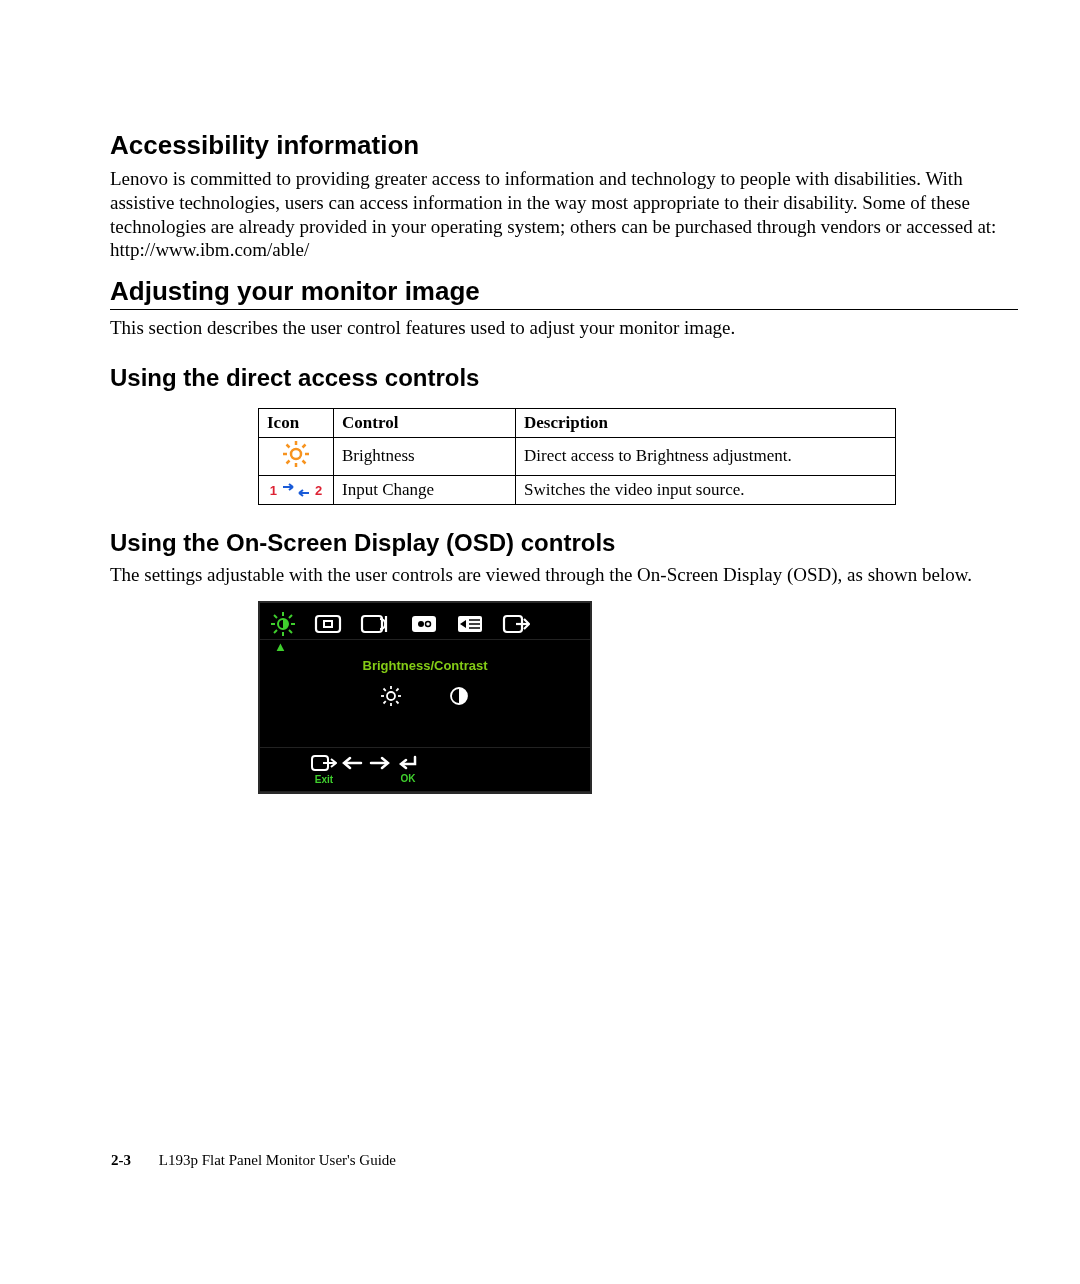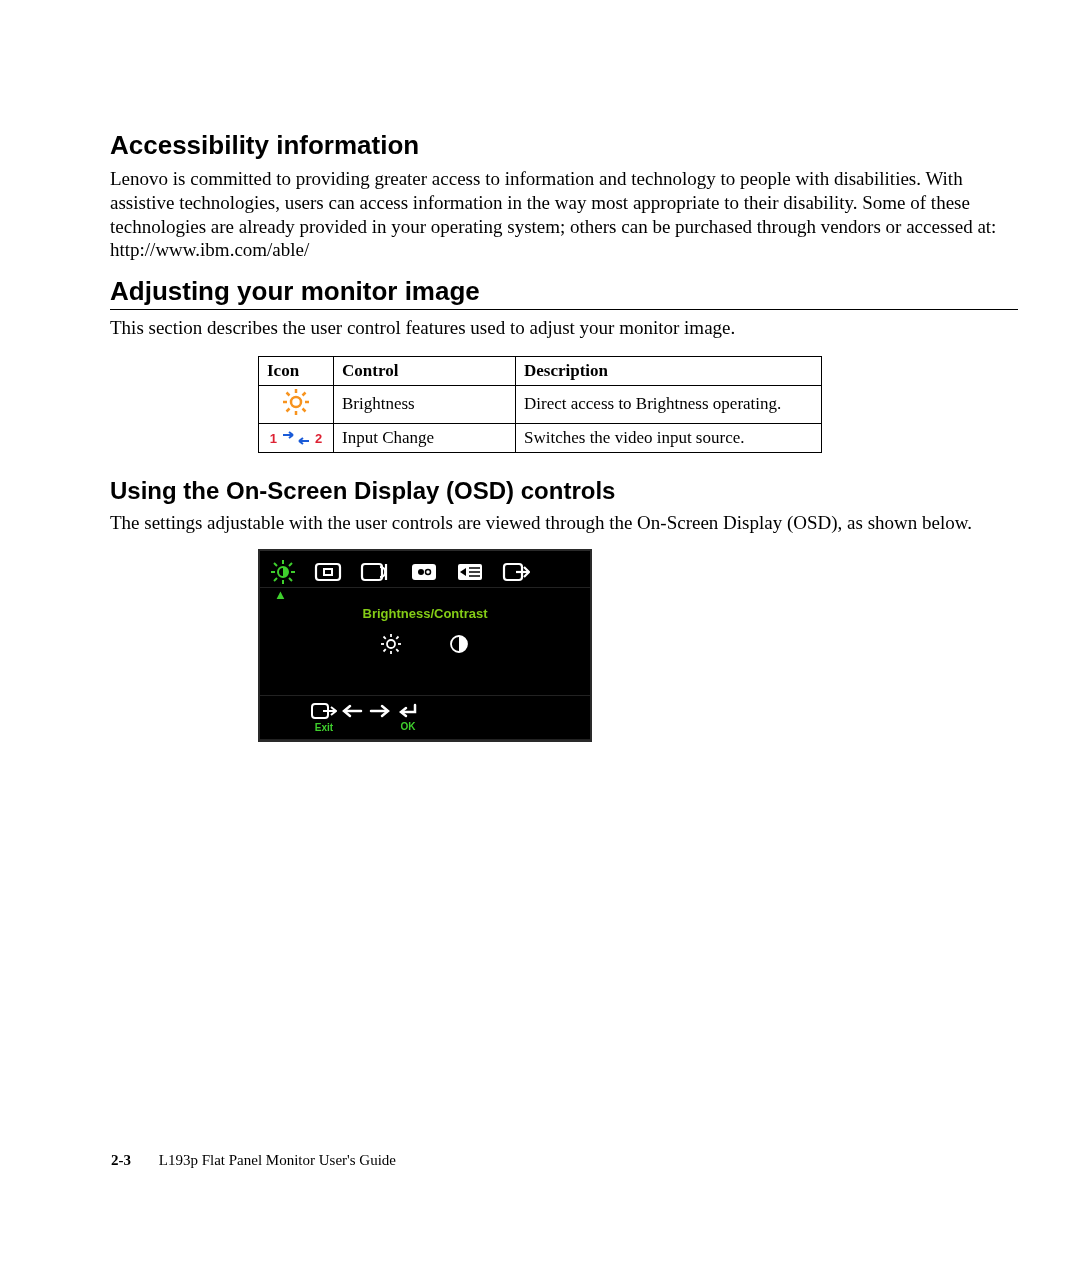--- a/index.html
+++ b/index.html
@@ -45,21 +45,21 @@
   .indent-sub {
     margin-left: 90px;
   }
   .caption {
     font-style: italic;
     font-size: 18px;
     margin: 10px 0 8px 0;
   }
   table.controls {
     border-collapse: collapse;
-    width: 564px;
+    width: 638px;
     font-size: 17px;
     margin-top: 16px;
   }
   table.controls th, table.controls td {
     border: 1.5px solid #000;
     padding: 4px 8px;
     text-align: left;
     vertical-align: middle;
   }
   table.controls th {
@@ -149,20 +149,21 @@
 <body>
 
 <div class="page">
 
   <h1 class="section indent-sub">Accessibility information</h1>
   <p class="body indent">Lenovo is committed to providing greater access to information and technology to people with disabilities. With assistive technologies, users can access information in the way most appropriate to their disability. Some of these technologies are already provided in your operating system; others can be purchased through vendors or accessed at: http://www.ibm.com/able/</p>
 
   <h1 class="section with-rule">Adjusting your monitor image</h1>
   <p class="body indent">This section describes the user control features used to adjust your monitor image.</p>
 
+  <h2 class="subsection indent-sub">Using the direct access controls</h2>
 
 
   <table class="controls indent">
     <tbody>
         <tr>
       <th>Icon</th>
       <th>Control</th>
       <th>Description</th>
     </tr>
     <tr>
@@ -177,21 +178,21 @@
               <line x1="23" y1="14" x2="27" y2="14"></line>
               <line x1="4.5" y1="4.5" x2="7.5" y2="7.5"></line>
               <line x1="20.5" y1="20.5" x2="23.5" y2="23.5"></line>
               <line x1="20.5" y1="7.5" x2="23.5" y2="4.5"></line>
               <line x1="4.5" y1="23.5" x2="7.5" y2="20.5"></line>
             </g>
           </svg>
         </span>
       </td>
       <td class="ctrl-cell">Brightness</td>
-      <td>Direct access to Brightness operating.</td>
+      <td>Direct access to Brightness adjustment.</td>
     </tr>
     <tr>
       <td class="icon-cell">
         <span style="font-family:Arial,sans-serif;font-size:13px;display:inline-flex;align-items:center;gap:2px;">
             <span style="color:#d23; font-weight:bold;">1</span>
             <svg width="34" height="16" viewBox="0 0 34 16">
               <g fill="none" stroke="#1a5bd8" stroke-width="2">
                 <path d="M4 5 H14"></path>
                   <path d="M14 5 L10 2"></path>
                   <path d="M14 5 L10 8"></path>

